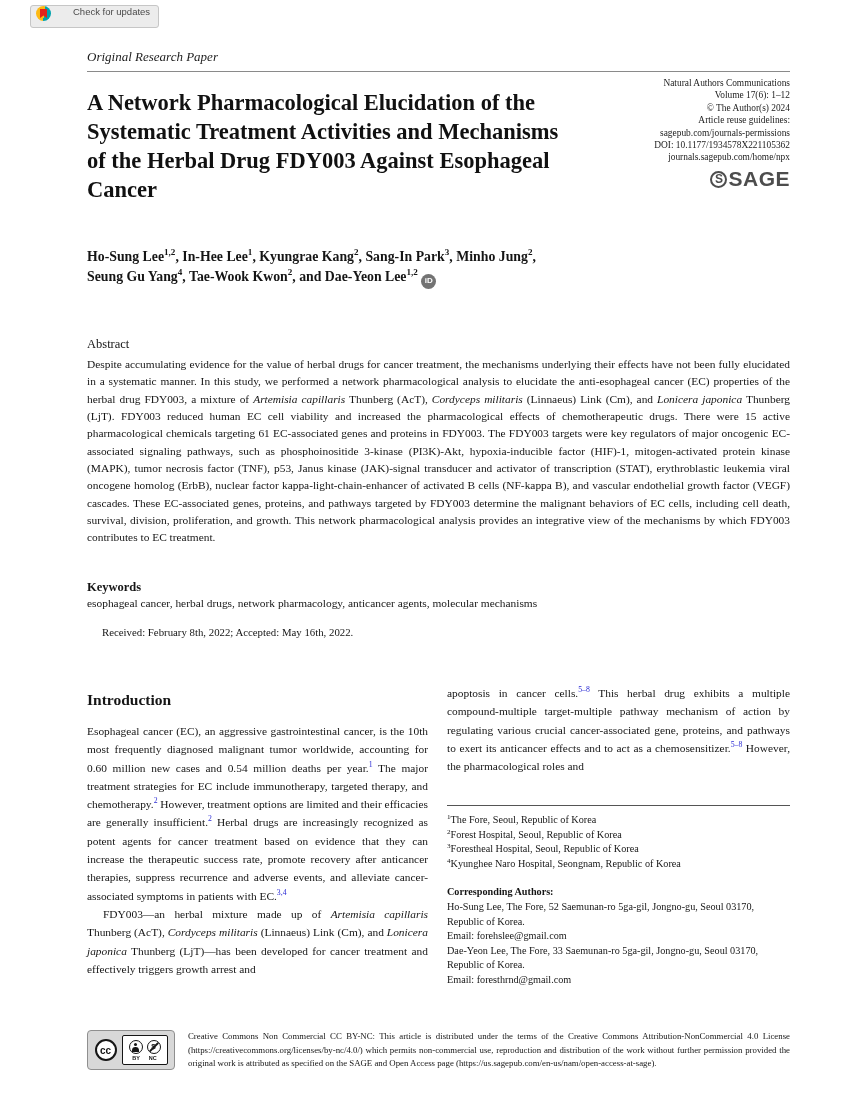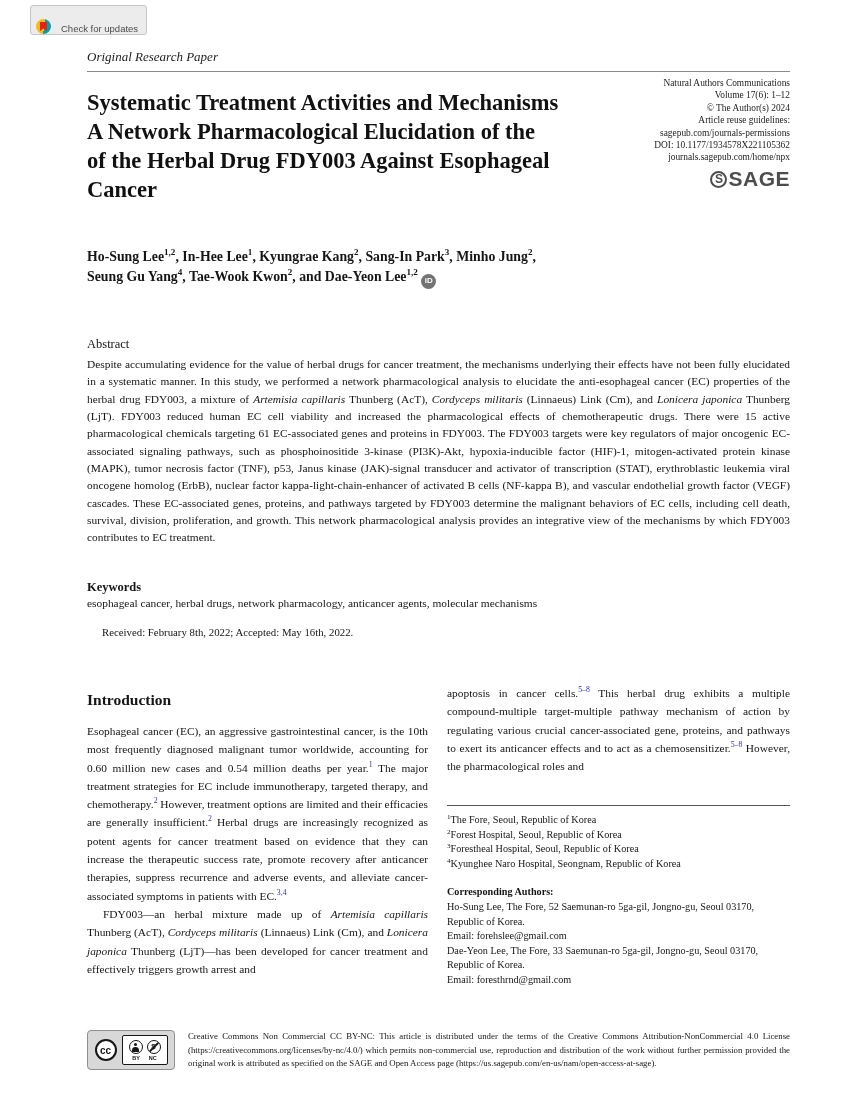--- a/index.html
+++ b/index.html
@@ -1,22 +1,22 @@
 <!DOCTYPE html>
 <html><head>
 <meta charset="utf-8">
 <style>
   * { margin:0; padding:0; box-sizing:border-box; }
   html,body { width:850px; background:#ffffff; }
   body { font-family:"Liberation Serif", serif; color:#151515; }
   .page { position:relative; width:850px; height:1100px; background:#fff; overflow:hidden; }
 
   
-  .update-badge { position:absolute; left:30px; top:5px; height:30px; display:inline-flex; align-items:flex-end;
-    gap:10px; padding:0 8px 0 5px; background:#ececec; border:1px solid #c6c6c6; border-radius:3px;
+  .update-badge { position:absolute; left:30px; top:5px; height:23px; display:inline-flex; align-items:flex-start;
+    gap:22px; padding:0 8px 0 5px; background:#ececec; border:1px solid #c6c6c6; border-radius:3px;
     font-family:"Liberation Sans", sans-serif; font-size:9.5px; color:#4a4a4a; cursor:pointer; }
   .crossmark { position:relative; width:15px; height:15px; border-radius:50%;
     background:linear-gradient(100deg,#fdb913 54%,#00a3ad 54%); flex:0 0 auto; }
   .crossmark::after { content:""; position:absolute; left:4px; top:3px; width:7px; height:9px; background:#e2231a;
     clip-path:polygon(0 0,100% 0,100% 100%,50% 72%,0 100%); }
 
   .category { position:absolute; left:87px; top:49px; font-style:italic; font-size:13px; color:#1c1c1c; }
   .rule-top { position:absolute; left:87px; top:71px; width:703px; border-top:1.2px solid #8a8a8a; }
 
   .journal-info { position:absolute; top:77px; right:60px; text-align:right; font-size:9.4px; line-height:12.4px; color:#1c1c1c; }
@@ -101,22 +101,22 @@
     <div>DOI: 10.1177/1934578X221105362</div>
     <div class="link">journals.sagepub.com/home/npx</div>
   </div>
 
   <div class="sage-logo">
     <span class="sage-s">S</span>
     <span class="sage-word">SAGE</span>
   </div>
 
   <div class="title">
+    <div>A Network Pharmacological Elucidation of the</div>
     <div>Systematic Treatment Activities and Mechanisms</div>
-    <div>A Network Pharmacological Elucidation of the</div>
     <div>of the Herbal Drug FDY003 Against Esophageal</div>
     <div>Cancer</div>
   </div>
 
   <div class="authors">
     <span><span>Ho-Sung Lee</span><sup class="f-bsup">1,2</sup><span>, In-Hee Lee</span><sup class="f-bsup">1</sup><span>, Kyungrae Kang</span><sup class="f-bsup">2</sup><span>, Sang-In Park</span><sup class="f-bsup">3</sup><span>, Minho Jung</span><sup class="f-bsup">2</sup><span>,</span><br><span>Seung Gu Yang</span><sup class="f-bsup">4</sup><span>, Tae-Wook Kwon</span><sup class="f-bsup">2</sup><span>, and Dae-Yeon Lee</span><sup class="f-bsup">1,2</sup><span> </span></span>
     <span class="orcid">iD</span>
   </div>
 
   <div class="abstract-head">Abstract</div>

